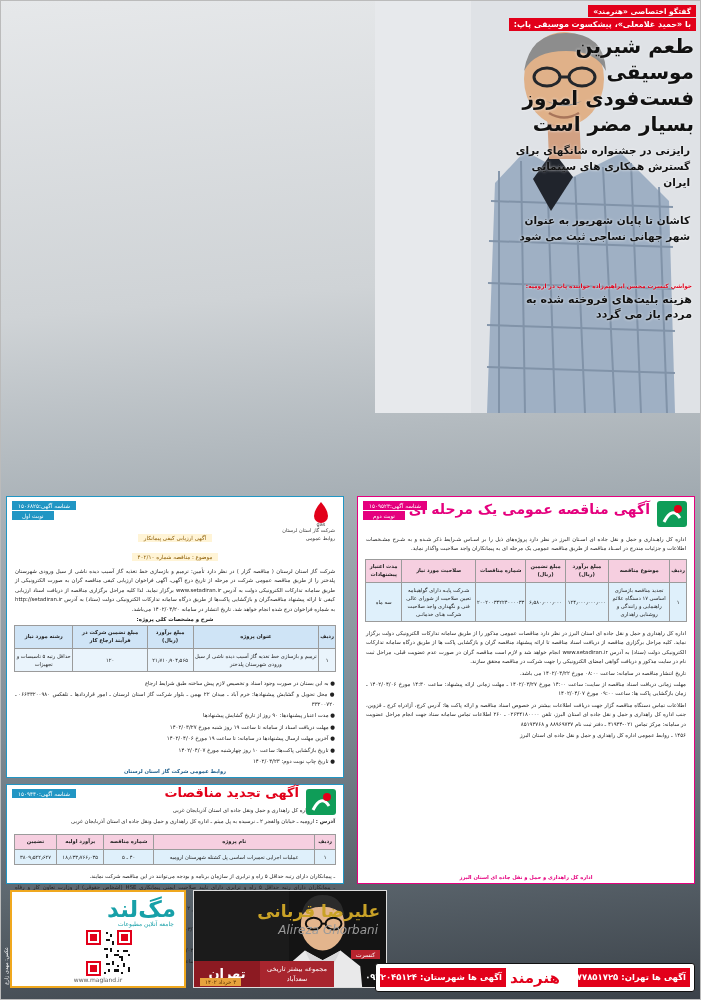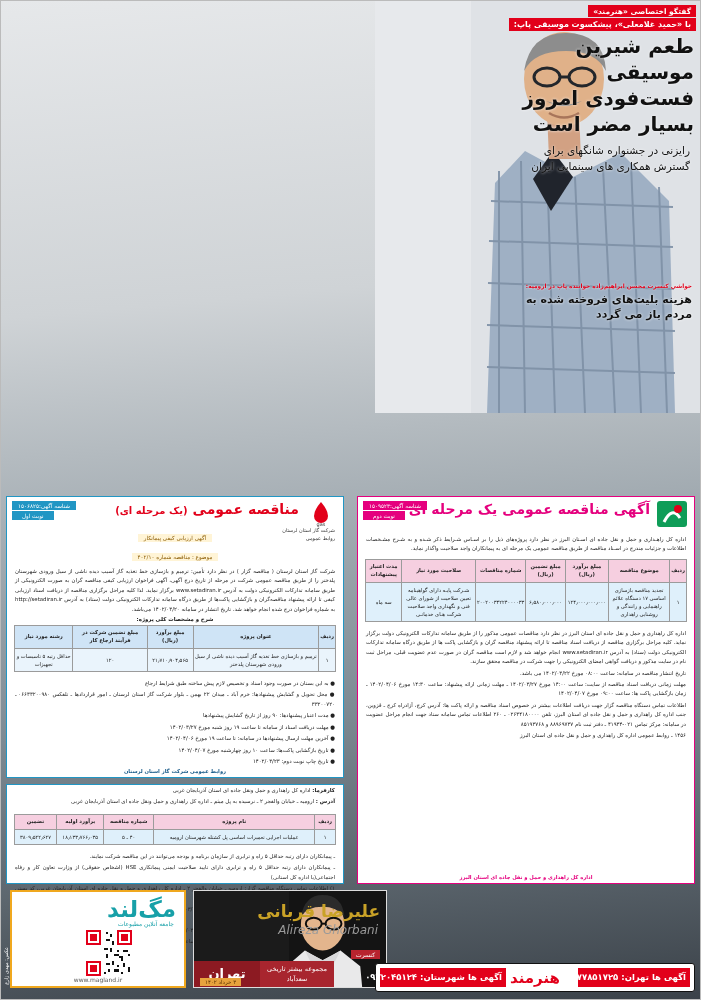--- a/index.html
+++ b/index.html
@@ -87,21 +87,21 @@
     position:absolute; right:4px; top:17px; background:#e2001a; color:#fff;
     font-size:8px; font-weight:bold; padding:2px 5px; direction:rtl; white-space:nowrap;
   }
   .hero-headline {
     position:absolute; right:6px; top:32px; width:185px; text-align:right;
     font-size:20px; font-weight:bold; color:#111; line-height:1.3; direction:rtl;
     text-shadow:0 0 3px rgba(255,255,255,.85);
   }
   .hero-sub {
     position:absolute; right:10px; width:180px; text-align:right; direction:rtl;
-    font-size:10.5px; font-weight:normal; color:#111; line-height:1.5;
+    font-size:10.5px; font-weight:bold; color:#111; line-height:1.5;
     text-shadow:0 0 3px rgba(255,255,255,.9);
   }
   .hero-sub.s1 { top:142px; }
   .hero-sub.s2 { top:212px; }
   .hero-kicker2 {
     position:absolute; right:8px; top:282px; width:186px; text-align:right;
     color:#e2001a; font-size:5.8px; font-weight:bold; direction:rtl;
     text-shadow:0 0 2px #fff;
   }
   .hero-sub3 {
@@ -353,20 +353,21 @@
           <path d="M185 76 L194 76" stroke="#23262b" stroke-width="3"></path>
           <path d="M171 100 q18 7 36 0 q-18 10 -36 0Z" fill="#8a8a8a"></path>
           <path d="M174 112 q15 9 30 0" stroke="#a8755a" stroke-width="2.5" fill="none"></path>
         </svg>
       </div>
 
       <div class="hero-label">گفتگو اختصاصی «هنرمند»</div>
       <div class="hero-kicker">با «حمید غلامعلی»، پیشکسوت موسیقی پاپ:</div>
       <div class="hero-headline">طعم شیرین موسیقی فست‌فودی امروز بسیار مضر است</div>
       <div class="hero-sub s1">رایزنی در جشنواره شانگهای برای گسترش همکاری های سینمایی ایران</div>
+      <div class="hero-sub s2">کاشان تا پایان شهریور به عنوان شهر جهانی نساجی ثبت می شود</div>
       <div class="hero-kicker2">حواشی کنسرت محسن ابراهیم‌زاده خواننده پاپ در ارومیه:</div>
       <div class="hero-sub3">هزینه بلیت‌های فروخته شده به مردم باز می گردد</div>
       <div class="hero-credit">عکس: مهدی زارع</div>
     </div>
   </div>
 
   <div class="tender t-right">
     <div class="t-head">
       <svg class="t-logo" viewBox="0 0 32 28">
         <rect x="1" y="1" width="30" height="26" rx="3" fill="#0f9d58"></rect>
@@ -413,24 +414,20 @@
     </div>
     <div class="t-foot">اداره کل راهداری و حمل و نقل جاده ای استان البرز</div>
   </div>
 
   <div class="tender t-left">
     <div class="t-head">
       <svg class="t-logo" viewBox="0 0 32 28">
         <path d="M16 2 q7 8 7 14 a7 7 0 1 1 -14 0 q0 -6 7 -14Z" fill="#e2001a"></path>
         <text x="16" y="26" font-size="5" fill="#333" text-anchor="middle">gas</text>
       </svg>
-      <div class="t-title">
-        <span>مناقصه عمومی</span>
-        <small>(یک مرحله ای)</small>
-      </div>
       <div class="t-badge">شناسه آگهی:۱۵۰۶۸۲۵</div>
       <div class="t-badge2">نوبت اول</div>
     </div>
     <div style="position:absolute;right:8px;top:30px;font-size:5px;color:#333;direction:rtl;line-height:1.5">
       <div>شرکت گاز استان لرستان</div>
       <div>روابط عمومی</div>
     </div>
     <div class="t-subwrap">
       <div class="t-sub">آگهی ارزیابی کیفی پیمانکار</div><br>
       <div class="t-sub">موضوع : مناقصه شماره ۴۰۲/۱۰</div>
@@ -465,20 +462,29 @@
       <p>● مدت اعتبار پیشنهادها: ۹۰ روز از تاریخ گشایش پیشنهادها</p>
       <p>● مهلت دریافت اسناد از سامانه تا ساعت ۱۹ روز شنبه مورخ ۱۴۰۲/۰۳/۲۷</p>
       <p>● آخرین مهلت ارسال پیشنهادها در سامانه: تا ساعت ۱۹ مورخ ۱۴۰۲/۰۴/۰۶</p>
       <p>● تاریخ بازگشایی پاکت‌ها: ساعت ۱۰ روز چهارشنبه مورخ ۱۴۰۲/۰۴/۰۷</p>
       <p>● تاریخ چاپ نوبت دوم: ۱۴۰۲/۰۳/۲۳</p>
     </div>
     <div class="t-foot b">روابط عمومی شرکت گاز استان لرستان</div>
   </div>
 
   <div class="tender t-left2">
+    <div class="t-head" style="height:20px">
+      <svg class="t-logo" viewBox="0 0 32 28">
+        <rect x="1" y="1" width="30" height="26" rx="3" fill="#0f9d58"></rect>
+        <path d="M8 22 q8 -16 16 -4" stroke="#fff" stroke-width="3" fill="none"></path>
+        <circle cx="22" cy="9" r="4" fill="#e2001a"></circle>
+      </svg>
+      <div class="t-title" style="top:0;color:#e2001a;font-size:13px">آگهی تجدید مناقصات</div>
+      <div class="t-badge">شناسه آگهی:۱۵۰۹۴۴۰</div>
+    </div>
     <div class="t-body" style="padding-top:1px">
       <p>
         <b>کارفرما:</b>
         <span>اداره کل راهداری و حمل ونقل جاده ای استان آذربایجان غربی</span>
       </p>
       <p>
         <b>آدرس :</b>
         <span>ارومیه ـ خیابان والفجر ۲ ـ نرسیده به پل میثم ـ اداره کل راهداری و حمل ونقل جاده ای استان آذربایجان غربی</span>
       </p>
     </div>

